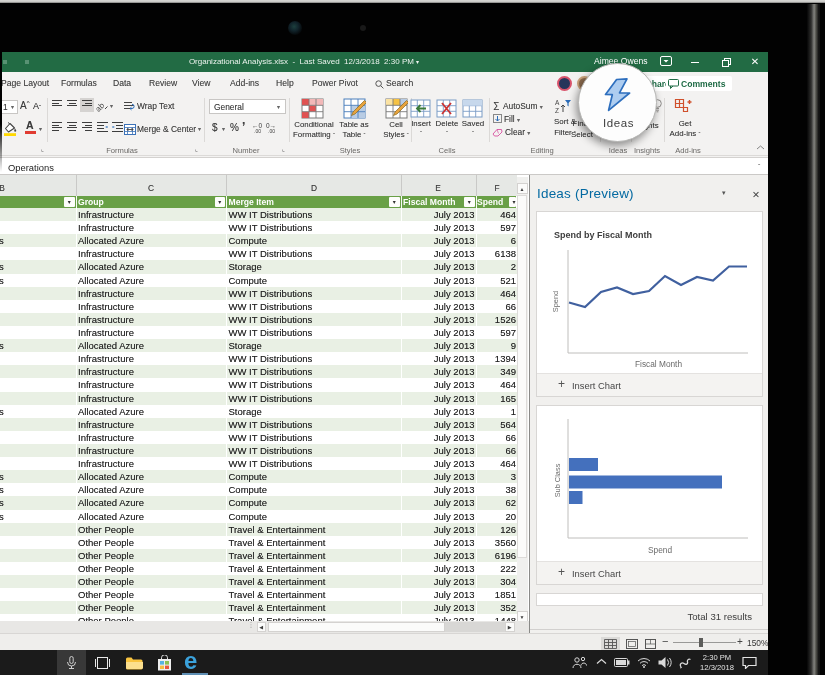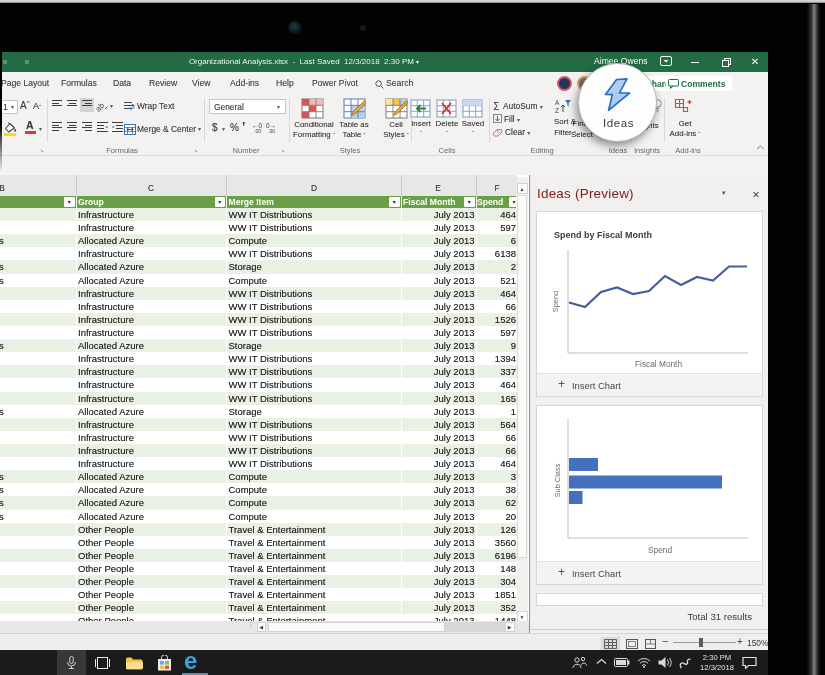--- a/index.html
+++ b/index.html
@@ -308,20 +308,24 @@
     <div class="glabel" style="left:688px">Add-ins</div>
     <svg class="icon" style="left:756px;top:50px" width="9" height="5" viewBox="0 0 9 5">
         <path d="M1 4 L4.5 1 L8 4" fill="none" stroke="#777" stroke-width="0.9"></path>
       </svg>
 
     <div class="rtxt" style="left:41px;top:50px;font-size:6px;color:#888">⌞</div>
     <div class="rtxt" style="left:195px;top:50px;font-size:6px;color:#888">⌞</div>
     <div class="rtxt" style="left:282px;top:50px;font-size:6px;color:#888">⌞</div>
   </div>
 
+  <div id="fbar">
+    <div style="position:absolute;left:8px;top:3.5px;font-size:9.4px;color:#222">Operations</div>
+    <div style="position:absolute;left:758px;top:5px;font-size:7px;color:#555">ˇ</div>
+  </div>
 
   <div id="sheet">
     <div id="colhdr">
       <span style="left:2px">B</span>
         <span style="left:151px">C</span>
         <span style="left:314px">D</span>
         <span style="left:438px">E</span>
         <span style="left:497px">F</span>
       <i style="left:76px"></i>
         <i style="left:226px"></i>
@@ -412,21 +416,21 @@
 <div class="drow" style="top:177.2px;background:#ffffff">
         <span class="cg">Infrastructure</span>
         <span class="cl">WW IT Distributions</span>
         <span class="cm">July 2013</span>
         <span class="cs">1394</span>
       </div>
 <div class="drow" style="top:190.3px;background:#e9f0e4">
         <span class="cg">Infrastructure</span>
         <span class="cl">WW IT Distributions</span>
         <span class="cm">July 2013</span>
-        <span class="cs">337</span>
+        <span class="cs">349</span>
       </div>
 <div class="drow" style="top:203.4px;background:#ffffff">
         <span class="cg">Infrastructure</span>
         <span class="cl">WW IT Distributions</span>
         <span class="cm">July 2013</span>
         <span class="cs">464</span>
       </div>
 <div class="drow" style="top:216.5px;background:#e9f0e4">
         <span class="cg">Infrastructure</span>
         <span class="cl">WW IT Distributions</span>
@@ -507,21 +511,21 @@
 <div class="drow" style="top:373.9px;background:#e9f0e4">
         <span class="cg">Other People</span>
         <span class="cl">Travel &amp; Entertainment</span>
         <span class="cm">July 2013</span>
         <span class="cs">6196</span>
       </div>
 <div class="drow" style="top:387.0px;background:#ffffff">
         <span class="cg">Other People</span>
         <span class="cl">Travel &amp; Entertainment</span>
         <span class="cm">July 2013</span>
-        <span class="cs">148</span>
+        <span class="cs">222</span>
       </div>
 <div class="drow" style="top:400.1px;background:#e9f0e4">
         <span class="cg">Other People</span>
         <span class="cl">Travel &amp; Entertainment</span>
         <span class="cm">July 2013</span>
         <span class="cs">304</span>
       </div>
 <div class="drow" style="top:413.2px;background:#ffffff">
         <span class="cg">Other People</span>
         <span class="cl">Travel &amp; Entertainment</span>
@@ -573,21 +577,21 @@
         <path d="M0.5 5 h10 M5.5 0.5 v4.5" stroke="#555" stroke-width=".7" fill="none"></path>
       </svg>
     <div style="position:absolute;left:662px;top:1px;font-size:11px;color:#444">−</div>
     <div style="position:absolute;left:673px;top:8px;width:63px;height:1px;background:#999997"></div>
     <div style="position:absolute;left:699px;top:4px;width:4px;height:9px;background:#5c5c5a"></div>
     <div style="position:absolute;left:737px;top:2px;font-size:10px;color:#444">+</div>
     <div style="position:absolute;left:747px;top:4px;font-size:8.4px;color:#333">150%</div>
   </div>
 
   <div id="panel">
-    <div style="position:absolute;left:7px;top:11px;font-size:13.5px;color:#7f1d1d;letter-spacing:.2px">Ideas (Preview)</div>
+    <div style="position:absolute;left:7px;top:11px;font-size:13.5px;color:#0369a1;letter-spacing:.2px">Ideas (Preview)</div>
     <div style="position:absolute;left:192px;top:14px;font-size:7px;color:#555">▾</div>
     <div style="position:absolute;left:222px;top:14px;font-size:9.5px;color:#444">✕</div>
 
     <div class="card" style="top:36px;height:186px">
       <div style="position:absolute;left:17px;top:17.5px;font-size:9px;font-weight:bold;color:#3d3d3d">Spend by Fiscal Month</div>
       <svg style="position:absolute;left:0;top:0" width="227" height="186" viewBox="0 0 227 186">
         <path d="M31 38 V 141 H 211" fill="none" stroke="#bfbebc" stroke-width="1"></path>
         <polyline points="32,90.5 48,95 64,80 80,75.5 96,82 112,79 128,64 144,73 160,65 176,68.5 192,54.5 210,54.5" fill="none" stroke="#40609f" stroke-width="2.2"></polyline>
       </svg>
       <div class="vlabel" style="left:8px;top:85px">Spend</div>

